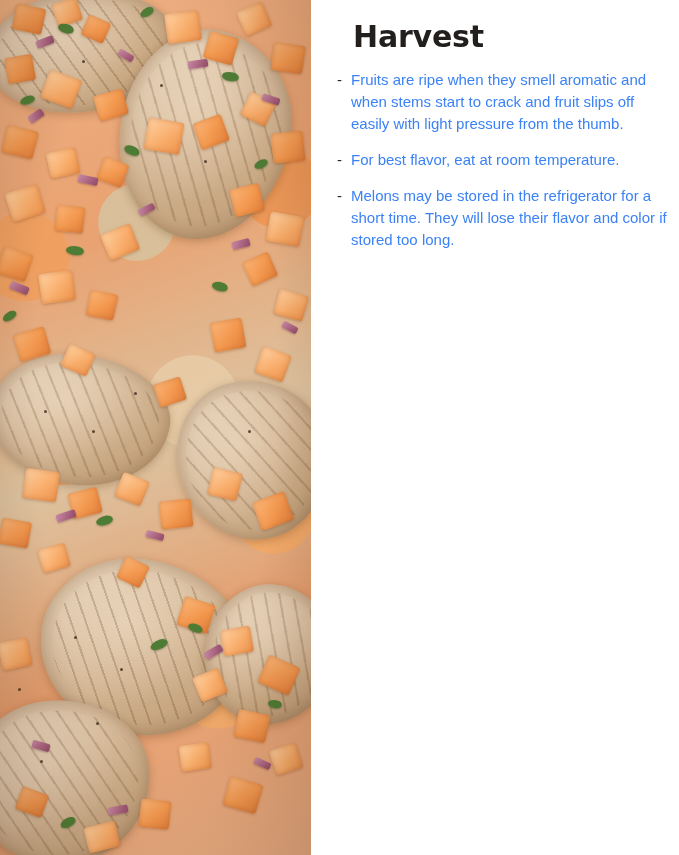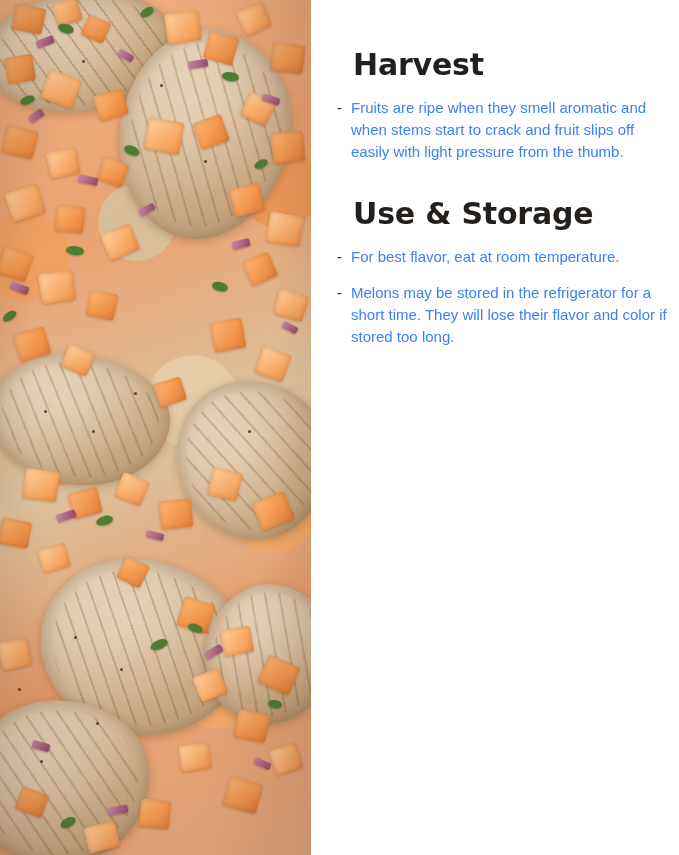--- a/index.html
+++ b/index.html
@@ -105,21 +105,21 @@
   .vignette {
     position: absolute;
     inset: 0;
     background: radial-gradient(ellipse at 50% 45%, rgba(0,0,0,0) 55%, rgba(60,30,10,0.20) 100%);
     pointer-events: none;
   }
 
   
   .content {
     flex: 1 1 auto;
-    padding: 48px 8px 0 26px;
+    padding: 20px 8px 0 26px;
     box-sizing: border-box;
   }
   h2.section-title {
     font-family: "DejaVu Sans", sans-serif;
     font-weight: bold;
     font-size: 30px;
     line-height: 1.1;
     color: #231f1d;
     margin: 0 0 16px 16px;
     letter-spacing: -0.2px;
@@ -270,21 +270,20 @@
 
   <div class="content">
 
     <h2 class="section-title">Harvest</h2>
 
     <div class="bullet">
       <div class="dash">-</div>
       <div class="bullet-text">Fruits are ripe when they smell aromatic and when stems start to crack and fruit slips off easily with light pressure from the thumb.</div>
     </div>
 
-    <h2 class="section-title second">Use &amp; Storage</h2>
 
     <div class="bullet">
       <div class="dash">-</div>
       <div class="bullet-text">For best flavor, eat at room temperature.</div>
     </div>
 
     <div class="bullet">
       <div class="dash">-</div>
       <div class="bullet-text">Melons may be stored in the refrigerator for a short time. They will lose their flavor and color if stored too long.</div>
     </div>

